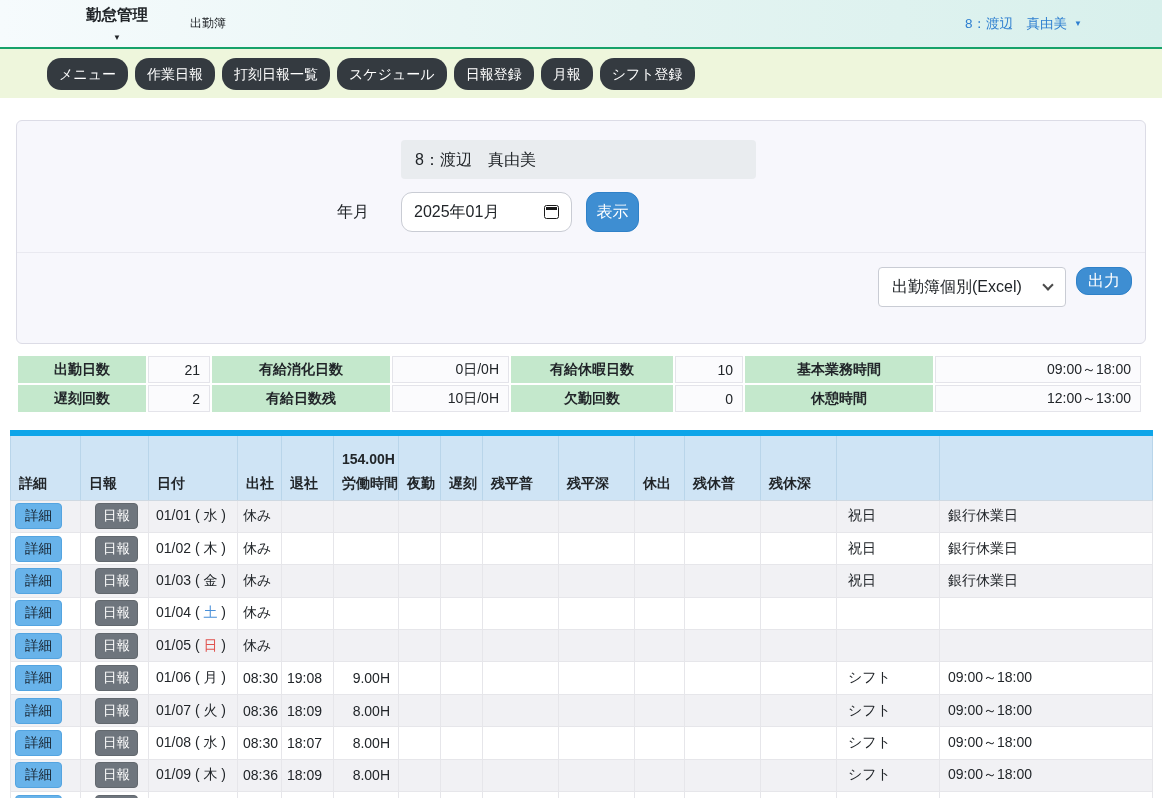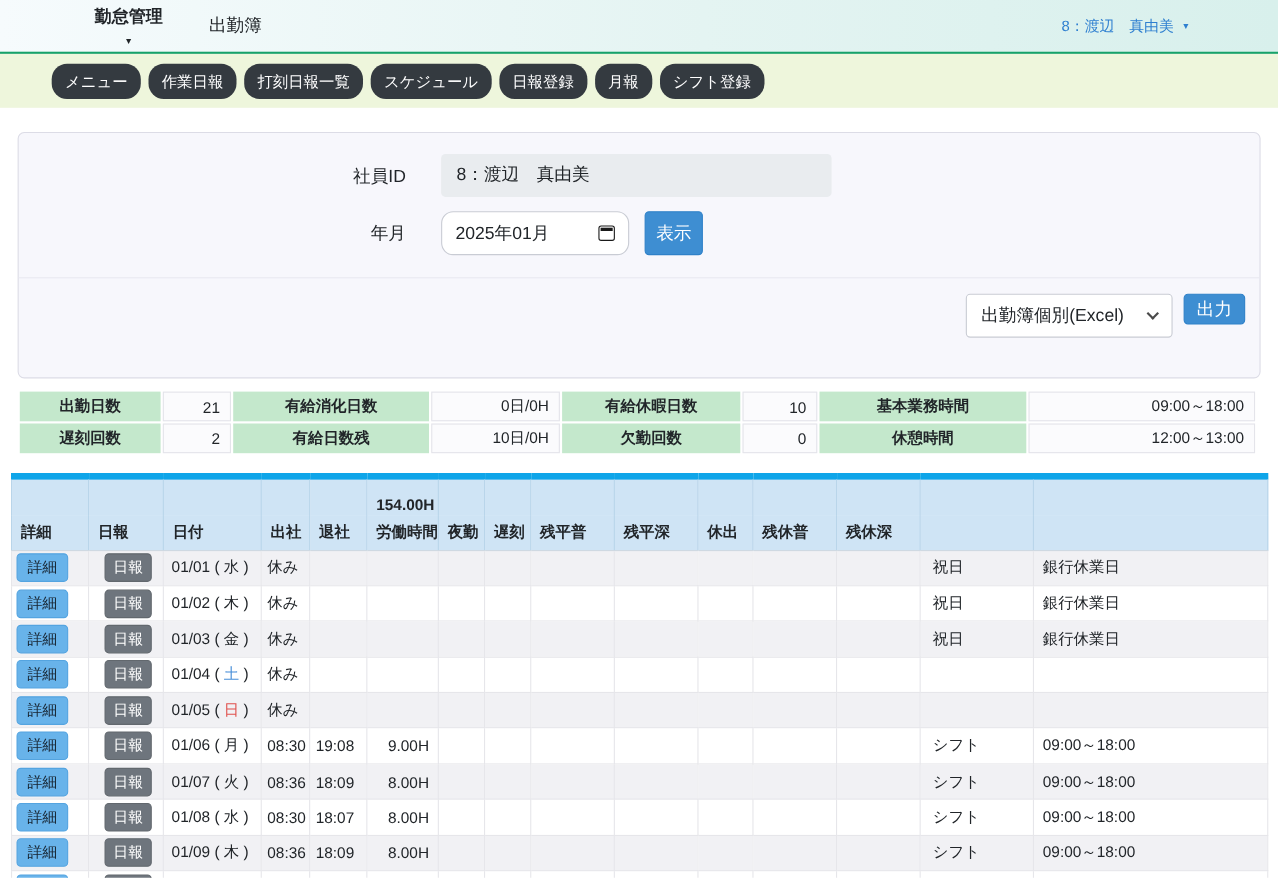--- a/index.html
+++ b/index.html
@@ -10,21 +10,21 @@
   *{box-sizing:border-box; margin:0; padding:0;}
   html,body{width:1162px; height:798px; overflow:hidden; background:#fff;
     font-family:"Liberation Sans","DejaVu Sans",sans-serif; color:#212529; position:relative;}
 
   
   .topbar{height:49px; background:linear-gradient(90deg,#f6fbfd 0%,#e4f4f2 55%,#d8f0ec 100%);
     border-bottom:2px solid var(--header-line); display:flex; align-items:center;}
   .app-menu{margin-left:86px; display:flex; align-items:center; gap:8px;
     font-size:15.5px; font-weight:700; cursor:pointer;flex-direction:column;}
   .caret{font-size:8px; color:#212529; line-height:1;}
-  .page-title{margin-left:42px; font-size:16px;}
+  .page-title{margin-left:42px; font-size:12px;}
   .user-menu{margin-left:auto; margin-right:80px; display:flex; align-items:center; gap:7px;
     color:var(--user-blue); font-size:13.5px; cursor:pointer;}
   .user-menu .caret{color:var(--user-blue);}
 
   
   .navbar{height:49px; background:var(--nav-bg); display:flex; align-items:center;
     padding-left:47px; gap:7px;}
   .nav-btn{background:var(--nav-btn); color:#fff; font-size:14px; line-height:1;
     padding:9px 12px; border:none; border-radius:14px; font-family:inherit; cursor:pointer;}
 
@@ -33,21 +33,21 @@
     background:#f7f7fc; border:1px solid #dcdce6; border-radius:6px;}
   .f-label{position:absolute; left:0; width:352px; text-align:right; font-size:16px; color:#212529;}
   .lbl-emp{top:29px;} .lbl-month{top:81px;}
   .emp-field{position:absolute; top:19px; left:384px; width:355px; height:39px;
     background:#e9ecef; border-radius:4px; font-size:16px; line-height:39px; padding-left:14px;}
   .month-input{position:absolute; top:71px; left:384px; width:171px; height:40px; background:#fff;
     border:1px solid #c9ccd4; border-radius:11px; display:flex; align-items:center;
     justify-content:space-between; padding:0 12px; font-size:16px; cursor:pointer;}
   .cal-icon{width:15px; height:14px; border:1.8px solid #1a1a1a; border-radius:2.5px; position:relative;}
   .cal-icon::before{content:''; position:absolute; left:1px; right:1px; top:1px; height:3px; background:#1a1a1a;}
-  .btn-primary{background:var(--accent); color:#fff; border:1px solid #2f81c8; border-radius:4px;
+  .btn-primary{background:var(--accent); color:#fff; border:1px solid #2f81c8; border-radius:12px;
     font-size:16px; font-family:inherit; cursor:pointer;}
   .show-btn{position:absolute; top:71px; left:569px; width:53px; height:40px;}
   .panel-divider{position:absolute; top:131px; left:0; width:100%; border-top:1px solid #e9e9f0;}
   .export-select{position:absolute; top:146px; left:861px; width:188px; height:40px; background:#fff;
     border:1px solid #c9ccd4; border-radius:4px; display:flex; align-items:center;
     justify-content:space-between; padding:0 13px; font-size:16px; cursor:pointer;}
   .chev{width:8px; height:8px; border-right:2px solid #4a4a4a; border-bottom:2px solid #4a4a4a;
     transform:rotate(45deg); margin-top:-4px;}
   .export-btn{position:absolute; top:146px; left:1059px; width:56px; height:28px;}
 
@@ -98,21 +98,20 @@
   <button class="nav-btn">メニュー</button>
   <button class="nav-btn">作業日報</button>
   <button class="nav-btn">打刻日報一覧</button>
   <button class="nav-btn">スケジュール</button>
   <button class="nav-btn">日報登録</button>
   <button class="nav-btn">月報</button>
   <button class="nav-btn">シフト登録</button>
 </div>
 
 <div class="panel">
-  <div class="f-label lbl-emp">社員ID</div>
   <div class="emp-field">8：渡辺　真由美</div>
 
   <div class="f-label lbl-month">年月</div>
   <div class="month-input">
     <span>2025年01月</span>
     <span class="cal-icon"></span>
   </div>
   <button class="btn-primary show-btn">表示</button>
 
   <div class="panel-divider"></div>

